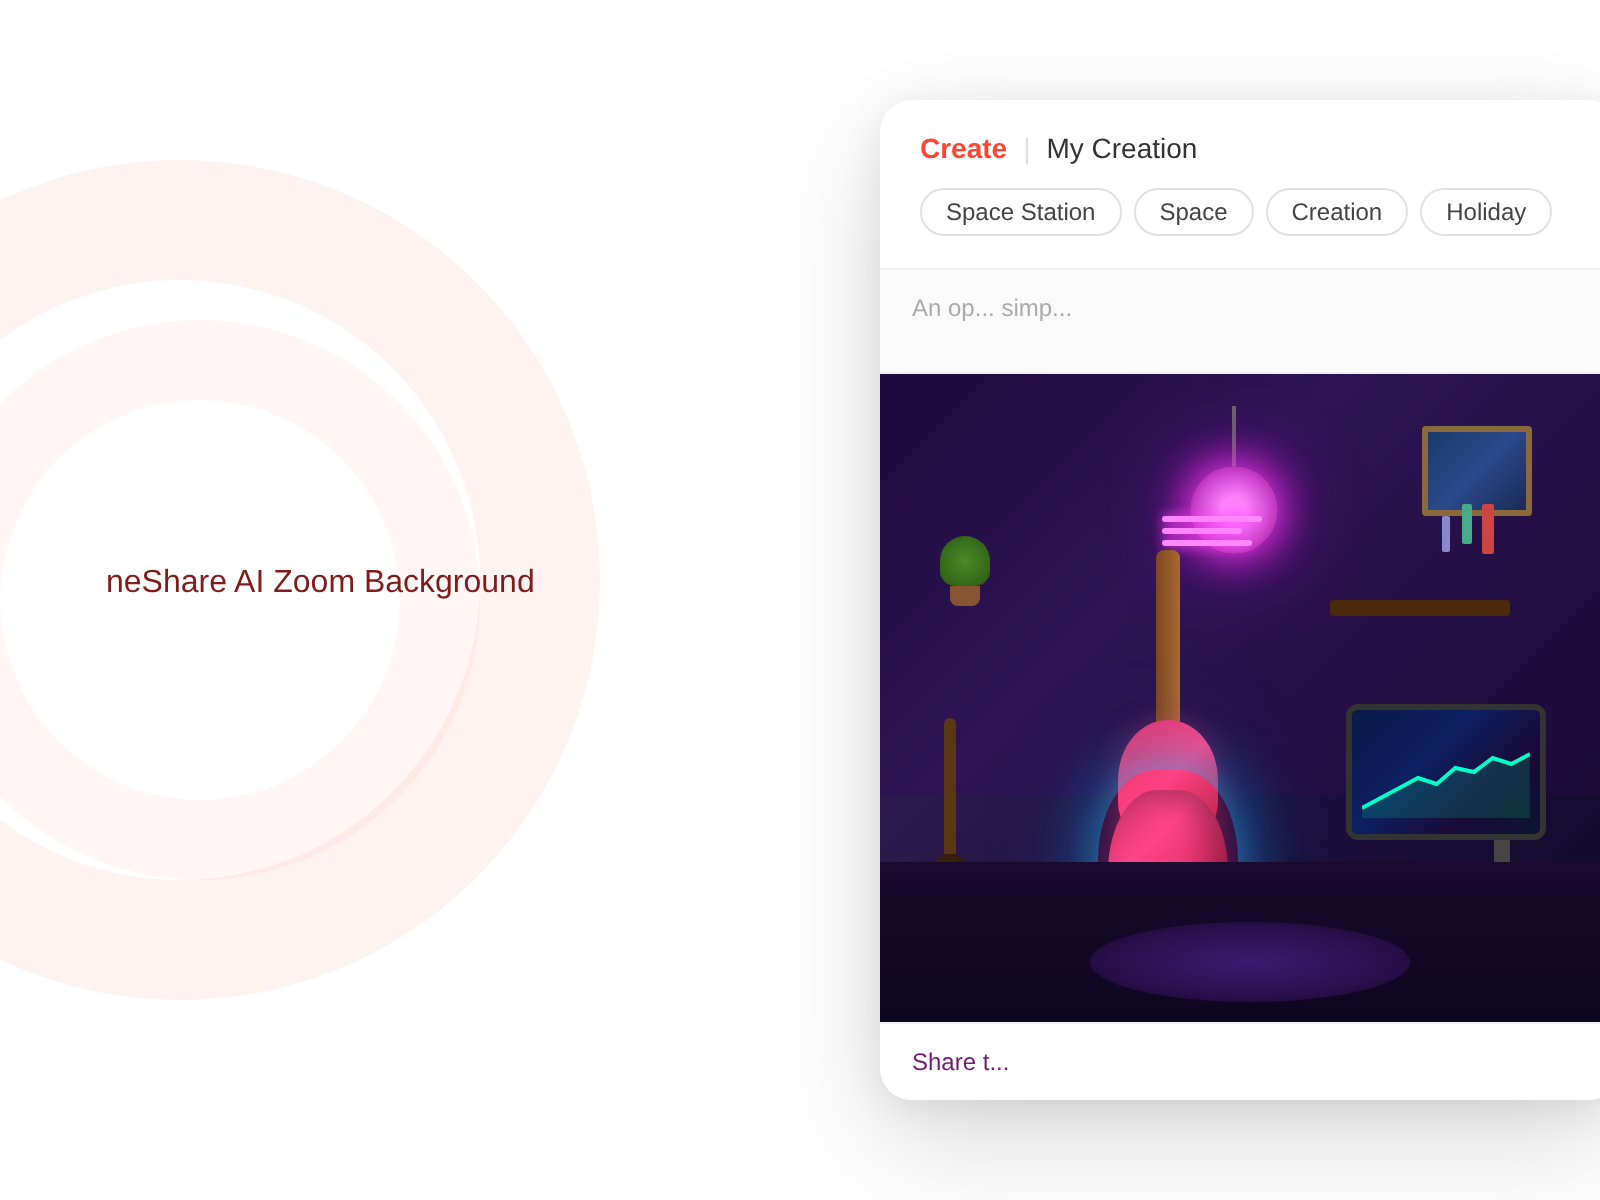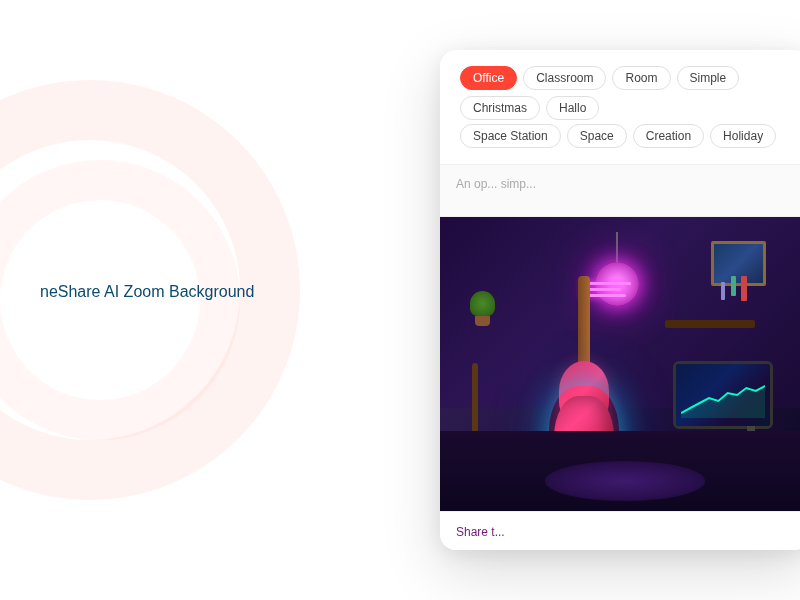--- a/index.html
+++ b/index.html
@@ -43,23 +43,24 @@
       width: 420px;
       height: 600px;
       display: flex;
       flex-direction: column;
       justify-content: center;
       z-index: 1;
     }
 
     .app-label {
       font-size: 16px;
-      color: #0c4a6e;
+      color: #7f1d1d;
       font-weight: 400;
       margin-bottom: 16px;
+      margin-left: 13px;
     }
 
     .headline {
       font-size: 56px;
       font-weight: 800;
       line-height: 1.1;
       color: #111;
     }
 
     .headline .highlight {
@@ -473,29 +474,26 @@
 
 <div class="left-section">
   <div class="app-label">neShare AI Zoom Background</div>
 
 </div>
 
 <div class="right-section">
   <div class="ui-card">
 
     <div class="card-header">
-
-      <div class="tag-row">
-        <button class="tag active">Office</button>
-        <button class="tag">Classroom</button>
-        <button class="tag">Room</button>
-        <button class="tag">Simple</button>
-        <button class="tag">Christmas</button>
-        <button class="tag">Hallo</button>
+      <div class="card-tabs">
+        <span class="tab-create">Create</span>
+        <span class="tab-divider">|</span>
+        <span class="tab-my-creation">My Creation</span>
       </div>
+
       <div class="tag-row">
         <button class="tag">Space Station</button>
         <button class="tag">Space</button>
         <button class="tag">Creation</button>
         <button class="tag">Holiday</button>
       </div>
     </div>
 
     <div class="card-textarea-area">
       <span>An op... simp...</span>

